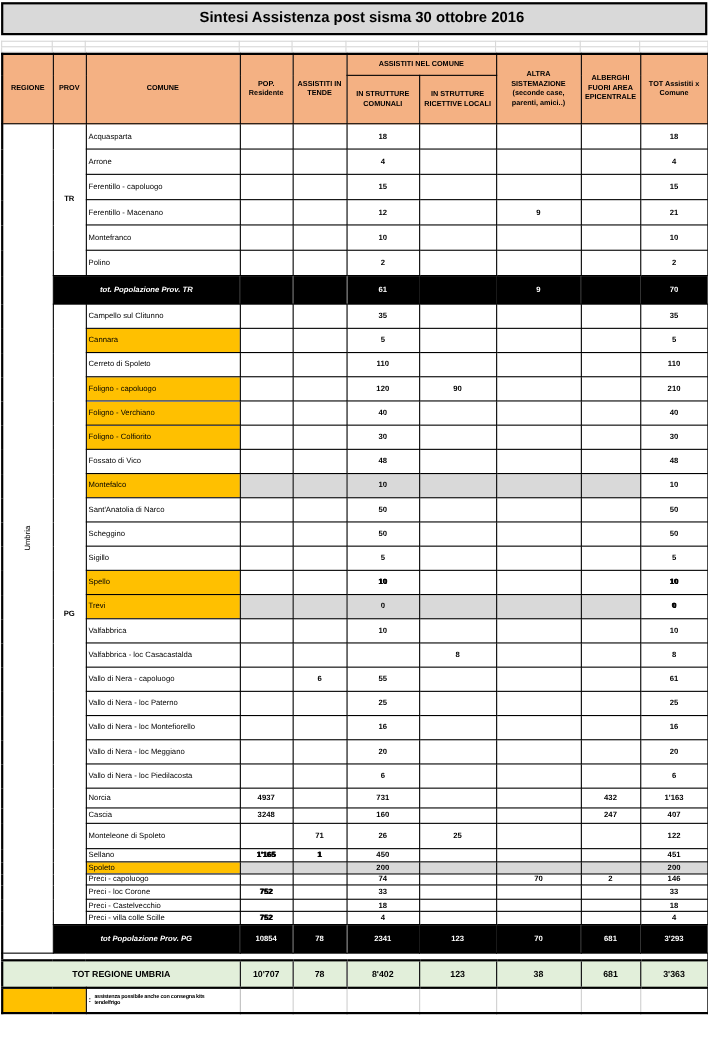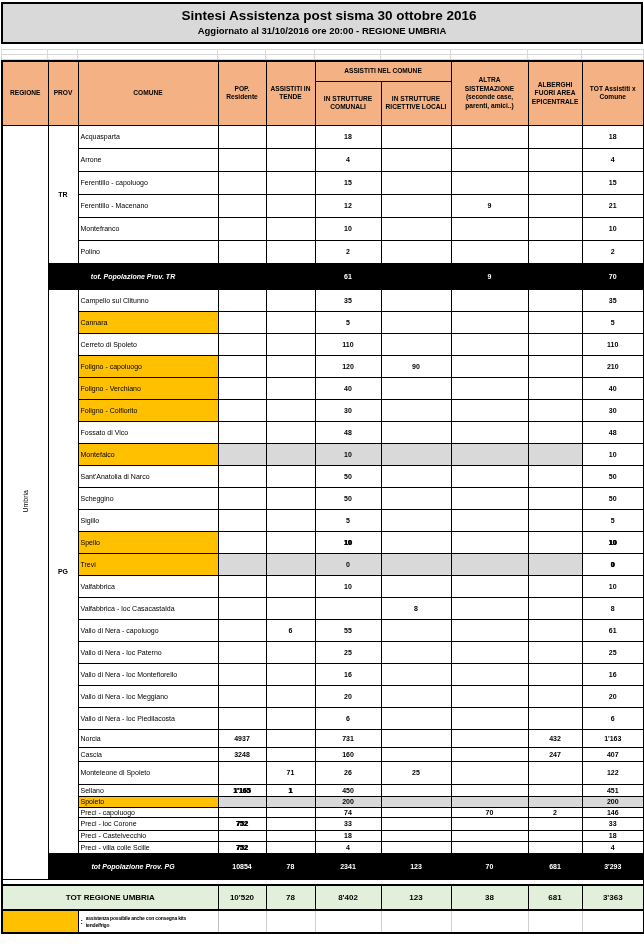--- a/index.html
+++ b/index.html
@@ -42,21 +42,20 @@
   .legend .ltext{border:1px solid #bfbfbf;}
   .ltext div{font-size:5px;font-weight:bold;line-height:1.3;letter-spacing:-0.2px;white-space:nowrap;overflow:hidden;}
 </style>
 </head>
 <body>
 
 <div class="page">
 
   <div class="title-box">
     <div class="title">Sintesi Assistenza post sisma 30 ottobre 2016</div>
-    <div class="subtitle">Aggiornato al 31/10/2016 ore 20:00 - REGIONE UMBRIA</div>
   </div>
 
   <table class="faint">
     <colgroup>
       <col style="width:46px">
         <col style="width:30px">
         <col style="width:140px">
         <col style="width:48px">
       <col style="width:49px">
         <col style="width:66px">
@@ -495,21 +494,21 @@
           <td class="tnum">123</td>
           <td class="tnum">70</td>
           <td class="tnum">681</td>
           <td class="tnum">3'293</td>
         </tr>
         <tr class="spacer">
           <td colspan="10"></td>
         </tr>
         <tr class="rrow">
           <td class="rlabel" colspan="3">TOT REGIONE UMBRIA</td>
-          <td>10'520</td>
+          <td>10'707</td>
           <td>78</td>
           <td>8'402</td>
           <td>123</td>
           <td>38</td>
           <td>681</td>
           <td>3'363</td>
         </tr>
         <tr class="legend">
           <td class="swatch" colspan="2"></td>
           <td class="ltext">

